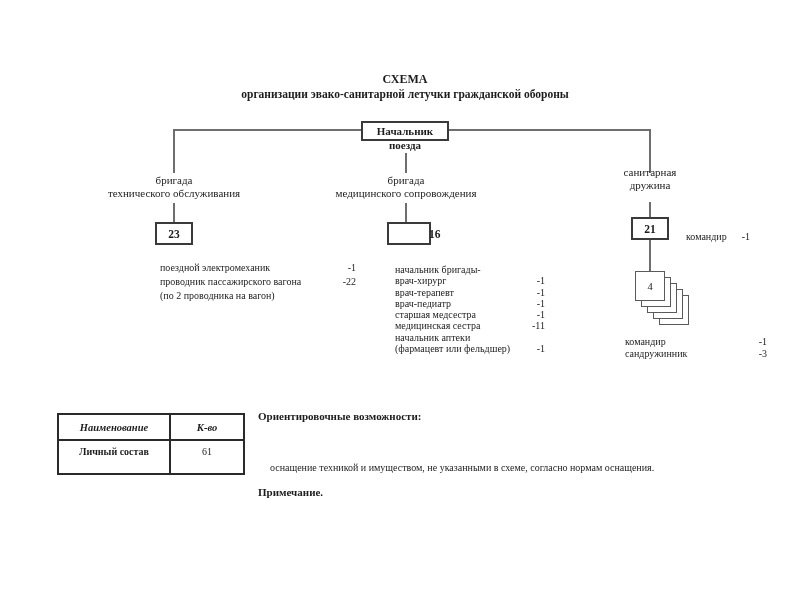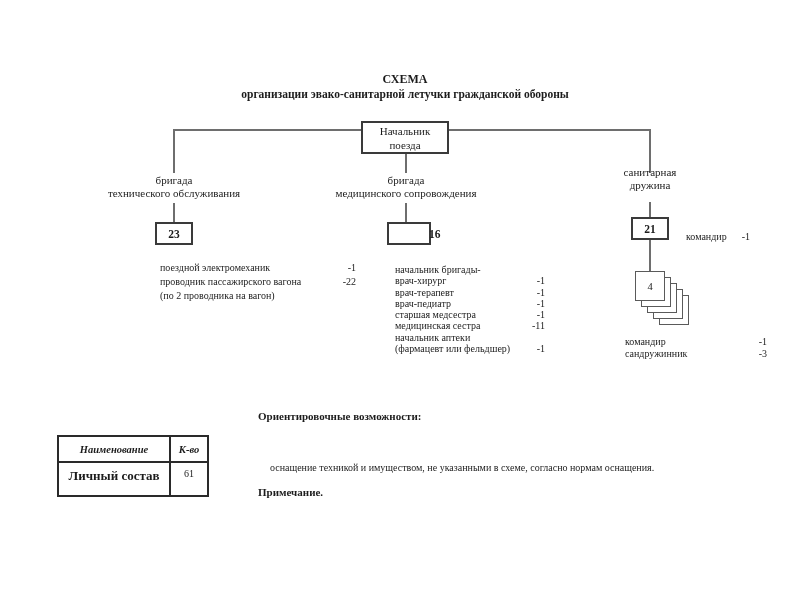--- a/index.html
+++ b/index.html
@@ -14,23 +14,23 @@
     overflow: hidden;
   }
   .hline { position: absolute; height: 1.5px; background: #6e6e6e; }
   .vline { position: absolute; width: 1.5px; background: #6e6e6e; }
 
   .title-block { position: absolute; left: 0; top: 72px; width: 810px; text-align: center; font-weight: bold; }
   .title-l1 { font-size: 12px; line-height: 15px; }
   .title-l2 { font-size: 11.5px; line-height: 15px; }
 
   .root-node {
-    position: absolute; left: 361px; top: 121px; width: 88px; height: 33px;
+    position: absolute; left: 361px; top: 121px; width: 88px; height: 20px;
     border: 2px solid #3a3a3a; background: #fff; text-align: center;
-    font-weight: normal; font-size: 11px; line-height: 14px; padding-top: 1px;
+    font-weight: bold; font-size: 11px; line-height: 14px; padding-top: 1px;
   }
 
   .branch-label { position: absolute; text-align: center; font-size: 11px; line-height: 13px; }
   .label-tech { left: 64px;  top: 174px; width: 220px; }
   .label-med  { left: 296px; top: 174px; width: 220px; }
   .label-san  { left: 572px; top: 166px; width: 156px; }
 
   .count-box {
     position: absolute; width: 38px; height: 23px;
     border: 2px solid #3a3a3a; background: #fff; text-align: center;
@@ -57,31 +57,31 @@
     border: 1.5px solid #5a5a5a; background: #fff;
     display: flex; align-items: center; justify-content: center;
     font-size: 10.5px;
   }
   .card.c5 { left: 24px; top: 24px; }
   .card.c4 { left: 18px; top: 18px; }
   .card.c3 { left: 12px; top: 12px; }
   .card.c2 { left: 6px;  top: 6px; }
   .card.c1 { left: 0;    top: 0; }
 
-  .info-table { position: absolute; left: 57px; top: 413px; width: 152px;
-                border: 2px solid #2a2a2a; background: #fff; margin-top: 22px; }
+  .info-table { position: absolute; left: 57px; top: 413px; width: 188px;
+                border: 2px solid #2a2a2a; background: #fff; }
   .t-row { display: flex; }
   .t-row.hdr { height: 26px; border-bottom: 2px solid #2a2a2a; }
   .t-row.data { height: 32px; }
   .t-cell { display: flex; justify-content: center; }
   .t-row.hdr .t-cell { align-items: center; font-weight: bold; font-style: italic; font-size: 10.5px; }
   .t-row.data .t-cell { align-items: flex-start; padding-top: 5px; }
   .t-c1 { width: 110px; }
   .t-c2 { flex: 1; border-left: 2px solid #2a2a2a; }
-  .t-row.data .t-c1 { font-weight: bold; font-size: 13px; border-radius: 6px; }
+  .t-row.data .t-c1 { font-weight: bold; font-size: 10px; border-radius: 6px; }
   .t-row.data .t-c2 { font-size: 10px; }
 
   .blk-heading { position: absolute; font-weight: bold; font-size: 11px; line-height: 13px; }
   .blk-text    { position: absolute; font-size: 10px; line-height: 12px; }
   .cap-h  { left: 258px; top: 410px; }
   .cap-t  { left: 262px; top: 424px; }
   .note-h { left: 258px; top: 472px; margin-top: 14px; }
   .note-t { left: 258px; top: 462px; margin-left: 12px; }
 </style>
 </head>

